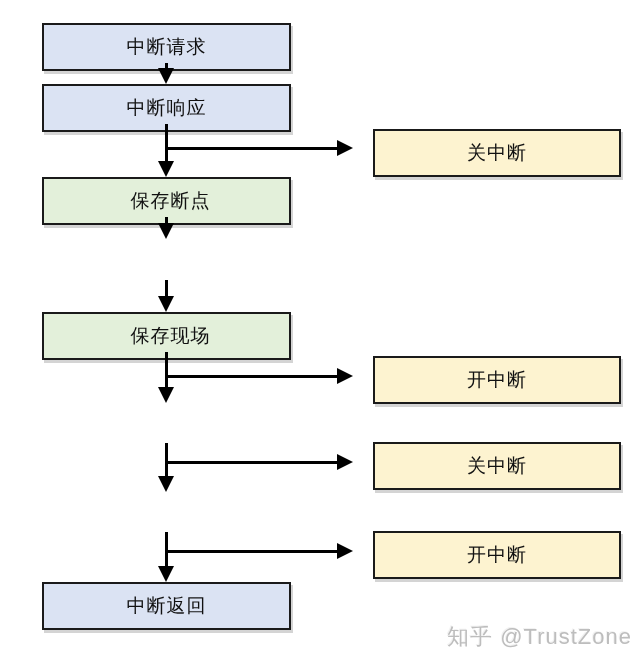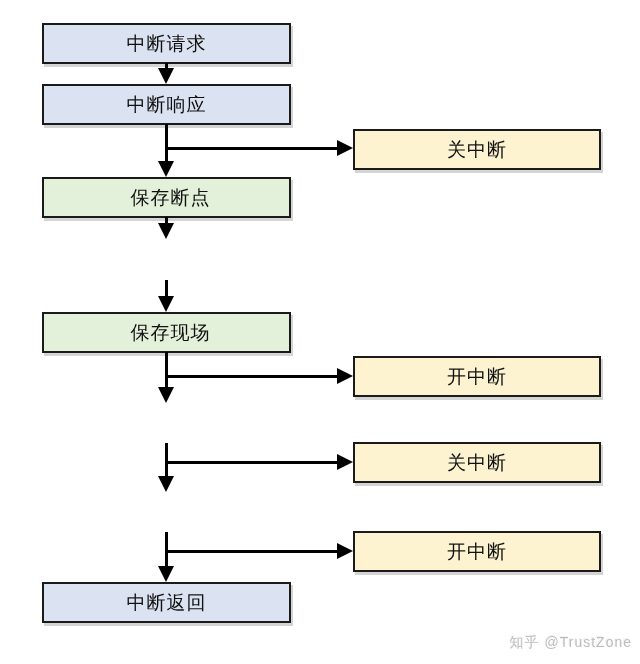--- a/index.html
+++ b/index.html
@@ -11,36 +11,36 @@
   .canvas {
     position: relative;
     width: 640px;
     height: 664px;
     background: #ffffff;
     overflow: hidden;
   }
   .node {
     position: absolute;
     box-sizing: border-box;
-    height: 41px;
+    height: 48px;
     border: 2px solid #1a1a1a;
     box-shadow: 2px 3px 0 rgba(160,160,160,0.45);
     display: flex;
     align-items: center;
     justify-content: center;
     font-size: 19px;
     color: #111111;
     letter-spacing: 1px;
     white-space: nowrap;
   }
   .main-node { left: 42px; width: 249px; }
   .side-node { left: 353px; width: 248px; }
   .blue   { background: #dbe3f3; }
   .green  { background: #e3f0da; padding-left: 8px; }
-  .yellow { background: #fdf3d0; }
+  .yellow { background: #fdf3d0; margin-left: 20px; }
 
   .vline {
     position: absolute;
     left: 165px;
     width: 3px;
     background: #000000;
   }
   .dhead {
     position: absolute;
     left: 158px;
@@ -61,21 +61,21 @@
     left: 337px;
     width: 0; height: 0;
     border-top: 8px solid transparent;
     border-bottom: 8px solid transparent;
     border-left: 16px solid #000000;
   }
   .watermark {
     position: absolute;
     right: 8px;
     bottom: 12px;
-    font-size: 14px;
+    font-size: 22px;
     color: #bdbdbd;
     text-shadow: 1px 1px 0 #ffffff, -1px -1px 0 #f2f2f2;
     letter-spacing: 1px;
     margin-left: 48px;
   }
 </style>
 </head>
 <body>
 
 <div class="canvas">

